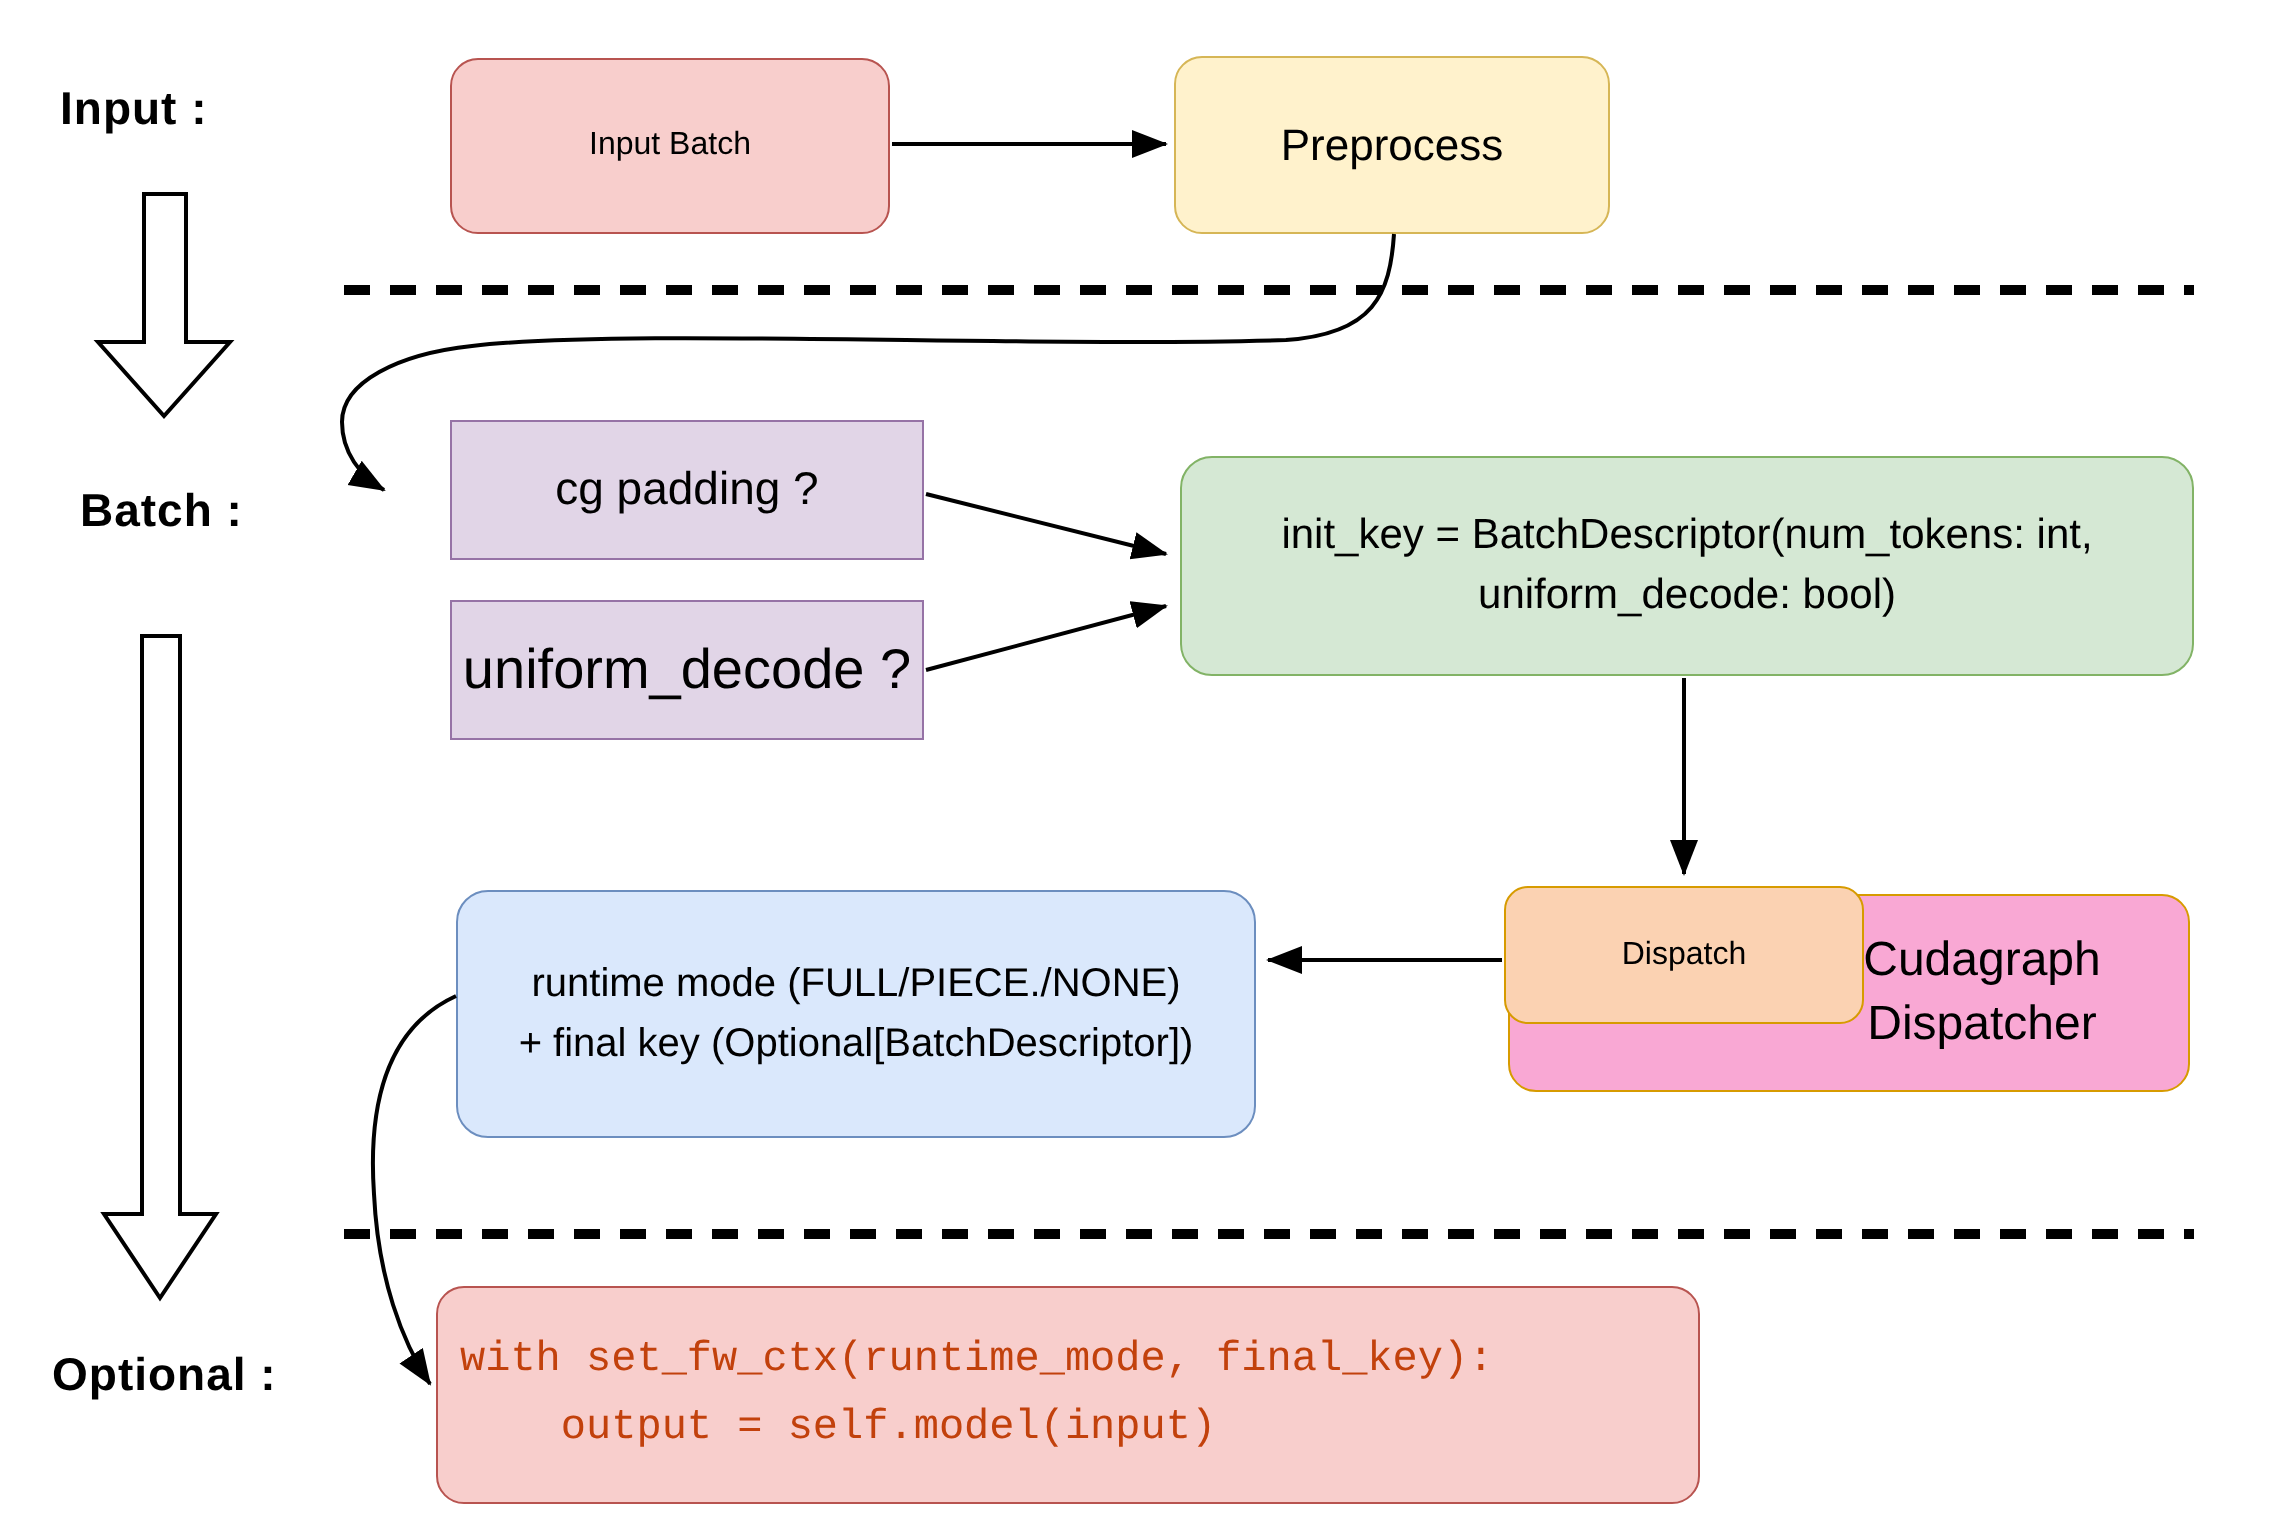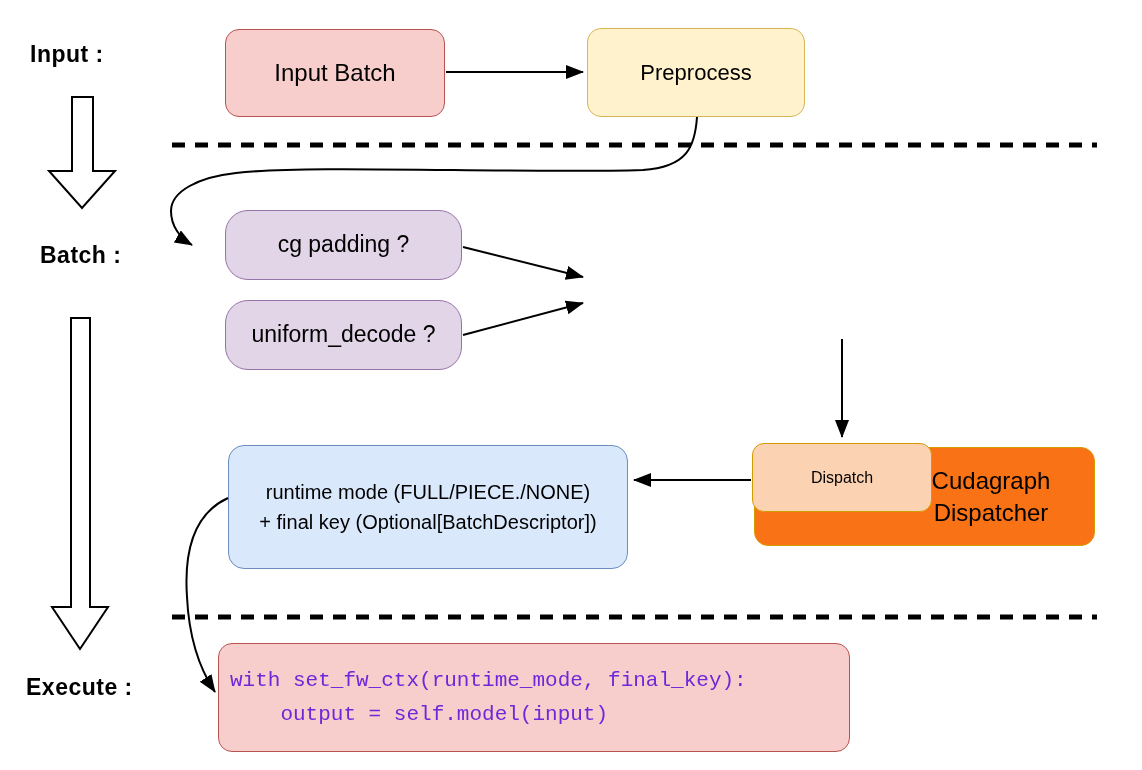--- a/index.html
+++ b/index.html
@@ -6,78 +6,82 @@
   #stage{
     position:relative;width:1142px;height:770px;background:#ffffff;overflow:hidden;
     font-family:"Liberation Sans", sans-serif;color:#000;
   }
   .node{
     position:absolute;display:flex;align-items:center;justify-content:center;
     text-align:center;box-sizing:border-box;line-height:1.35;
   }
   .node-red    {background:#f8cecc;border:1.6px solid #b85450;border-radius:14px;}
   .node-yellow {background:#fff2cc;border:1.6px solid #d6b656;border-radius:14px;}
-  .node-purple {background:#e1d5e7;border:1.6px solid #9673a6;border-radius:23px;}
+  .node-purple {background:#e1d5e7;border:1.6px solid #9673a6;border-radius:0;}
   .node-green  {background:#d5e8d4;border:1.6px solid #82b366;border-radius:16px;}
   .node-blue   {background:#dae8fc;border:1.6px solid #6c8ebf;border-radius:16px;}
-  .node-orange-outer{background:#f97316;border:1.6px solid #d79b00;border-radius:14px;}
+  .node-orange-outer{background:#f9a8d4;border:1.6px solid #d79b00;border-radius:14px;}
   .node-orange-inner{background:#fbd2b2;border:1.6px solid #d79b00;border-radius:12px;}
 
-  #node-input-batch   {left:225px;top:29px;width:220px;height:88px;font-size:24px;}
+  #node-input-batch   {left:225px;top:29px;width:220px;height:88px;font-size:16px;}
   #node-preprocess    {left:587px;top:28px;width:218px;height:89px;font-size:22px;align-items:center;}
   #node-cg-padding    {left:225px;top:210px;width:237px;height:70px;font-size:23px;}
-  #node-uniform-decode{left:225px;top:300px;width:237px;height:70px;font-size:23px;}
+  #node-uniform-decode{left:225px;top:300px;width:237px;height:70px;font-size:28px;}
   #node-init-key      {left:590px;top:228px;width:507px;height:110px;font-size:21px;flex-direction:column;line-height:1.45;}
   #node-runtime       {left:228px;top:445px;width:400px;height:124px;font-size:20px;flex-direction:column;line-height:1.5;}
   #node-cudagraph     {left:754px;top:447px;width:341px;height:99px;}
   #node-cudagraph .cg-label{
     position:absolute;right:8px;top:50%;transform:translateY(-50%);
     width:190px;text-align:center;font-size:24px;line-height:1.35;
   }
   #node-dispatch      {left:752px;top:443px;width:180px;height:69px;font-size:16px;}
   #node-execute-code  {left:218px;top:643px;width:632px;height:109px;
-    font-family:"Liberation Mono","DejaVu Sans Mono",monospace;font-size:21px;color:#6d28d9;
+    font-family:"Liberation Mono","DejaVu Sans Mono",monospace;font-size:21px;color:#c2410c;
     flex-direction:column;align-items:flex-start;justify-content:center;padding-left:11px;line-height:1.58;}
   .code-line{white-space:pre;}
 
   .stage-label{position:absolute;font-weight:bold;font-size:23px;letter-spacing:0.5px;}
   #label-input  {left:30px;top:41px;}
   #label-plan   {left:40px;top:242px;}
   #label-execute{left:26px;top:674px;}
 
   #wires{position:absolute;left:0;top:0;width:1142px;height:770px;z-index:5;pointer-events:none;}
   .box-layer{position:absolute;inset:0;z-index:2;}
 </style>
 </head>
 <body>
 
 <div id="stage">
 
   <div class="box-layer">
 
     <div class="stage-label" id="label-input">Input :</div>
     <div class="stage-label" id="label-plan">Batch :</div>
-    <div class="stage-label" id="label-execute">Execute :</div>
+    <div class="stage-label" id="label-execute">Optional :</div>
 
     <div class="node node-red" id="node-input-batch">
       <span>Input Batch</span>
     </div>
 
     <div class="node node-yellow" id="node-preprocess">
       <span>Preprocess</span>
     </div>
 
     <div class="node node-purple" id="node-cg-padding">
       <span>cg padding ?</span>
     </div>
 
     <div class="node node-purple" id="node-uniform-decode">
       <span>uniform_decode ?</span>
     </div>
 
+    <div class="node node-green" id="node-init-key">
+      <span>init_key = BatchDescriptor(num_tokens: int,</span>
+      <span>uniform_decode: bool)</span>
+    </div>
 
     <div class="node node-blue" id="node-runtime">
       <span>runtime mode (FULL/PIECE./NONE)</span>
       <span>+ final key (Optional[BatchDescriptor])</span>
     </div>
 
     <div class="node node-orange-outer" id="node-cudagraph">
       <div class="cg-label">
         <div>Cudagraph</div>
         <div>Dispatcher</div>

